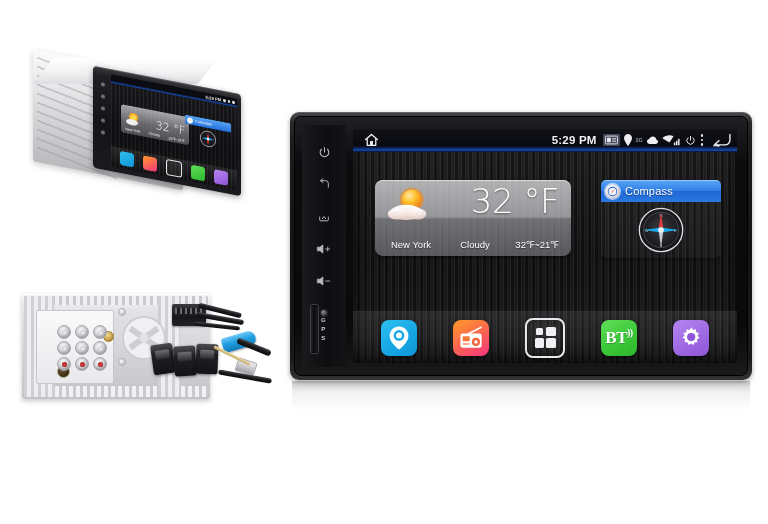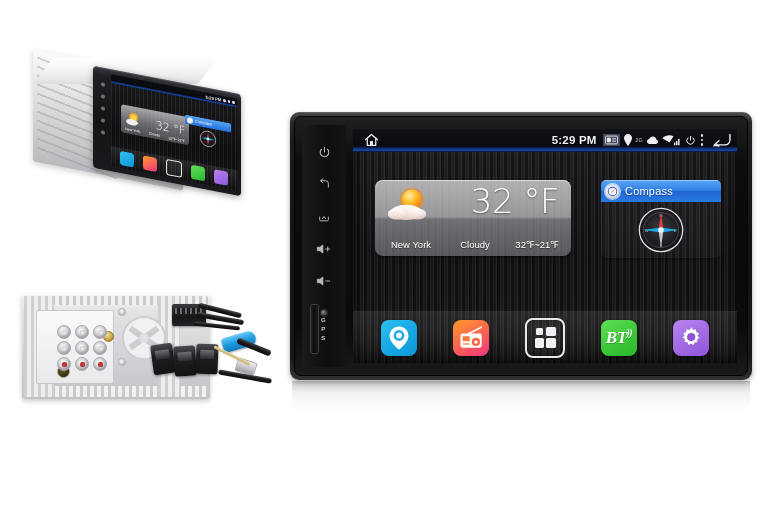--- a/index.html
+++ b/index.html
@@ -307,21 +307,20 @@
   .app-apps  {
     background: rgba(255,255,255,0.03);
     border: 2px solid #e8e8ec;
     box-shadow: 0 1px 3px rgba(0,0,0,0.5), inset 0 0 6px rgba(0,0,0,0.35);
   }
   .app-bt    { background: linear-gradient(150deg, #63e05a 0%, #3ec93a 50%, #2cb82c 100%); }
   .app-set   { background: linear-gradient(150deg, #b municipal 0%, #9a63e0 100%); background: linear-gradient(150deg, #b684f0 0%, #8f55d8 100%); }
   .bt-text {
     color: #ffffff;
     font-family: "Liberation Serif", serif;
-    font-style: italic;
     font-weight: bold;
     font-size: 17px;
     letter-spacing: -0.5px;
     text-shadow: 0 1px 1px rgba(0,0,0,0.25);
   }
   .bt-text sup { font-size: 10px; }
 
   
   .grid-tiles {
     width: 21px; height: 21px;

